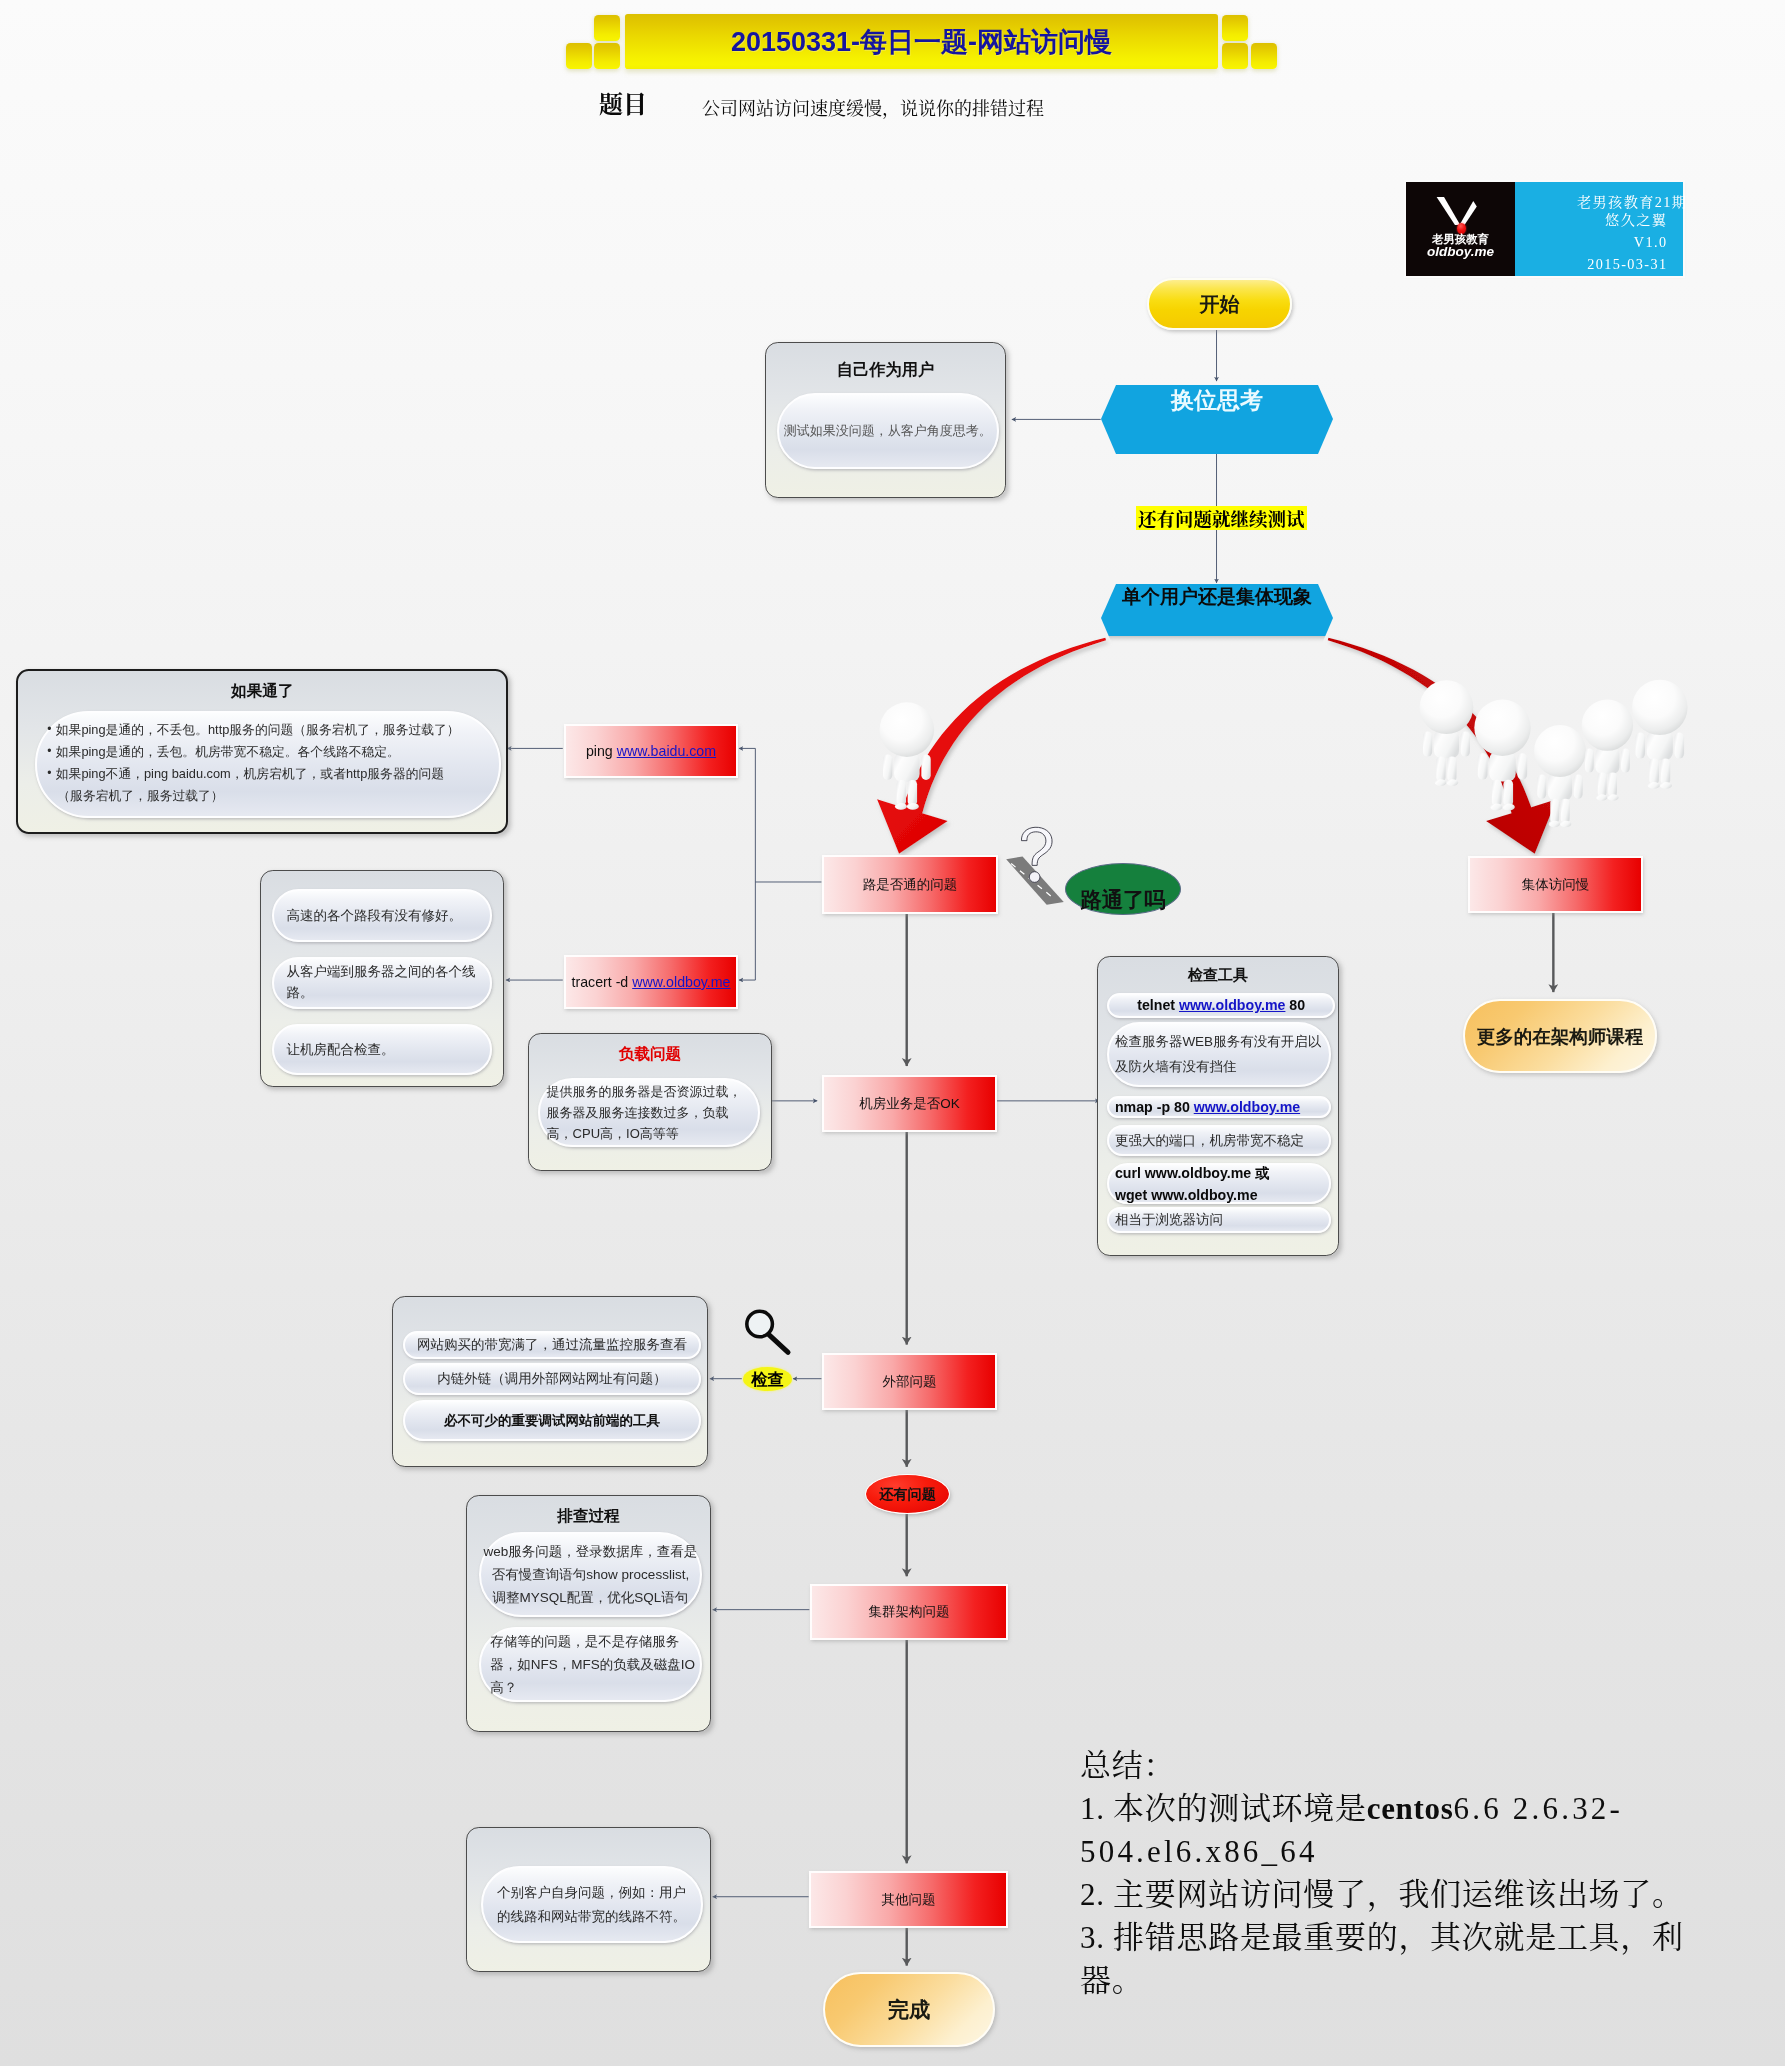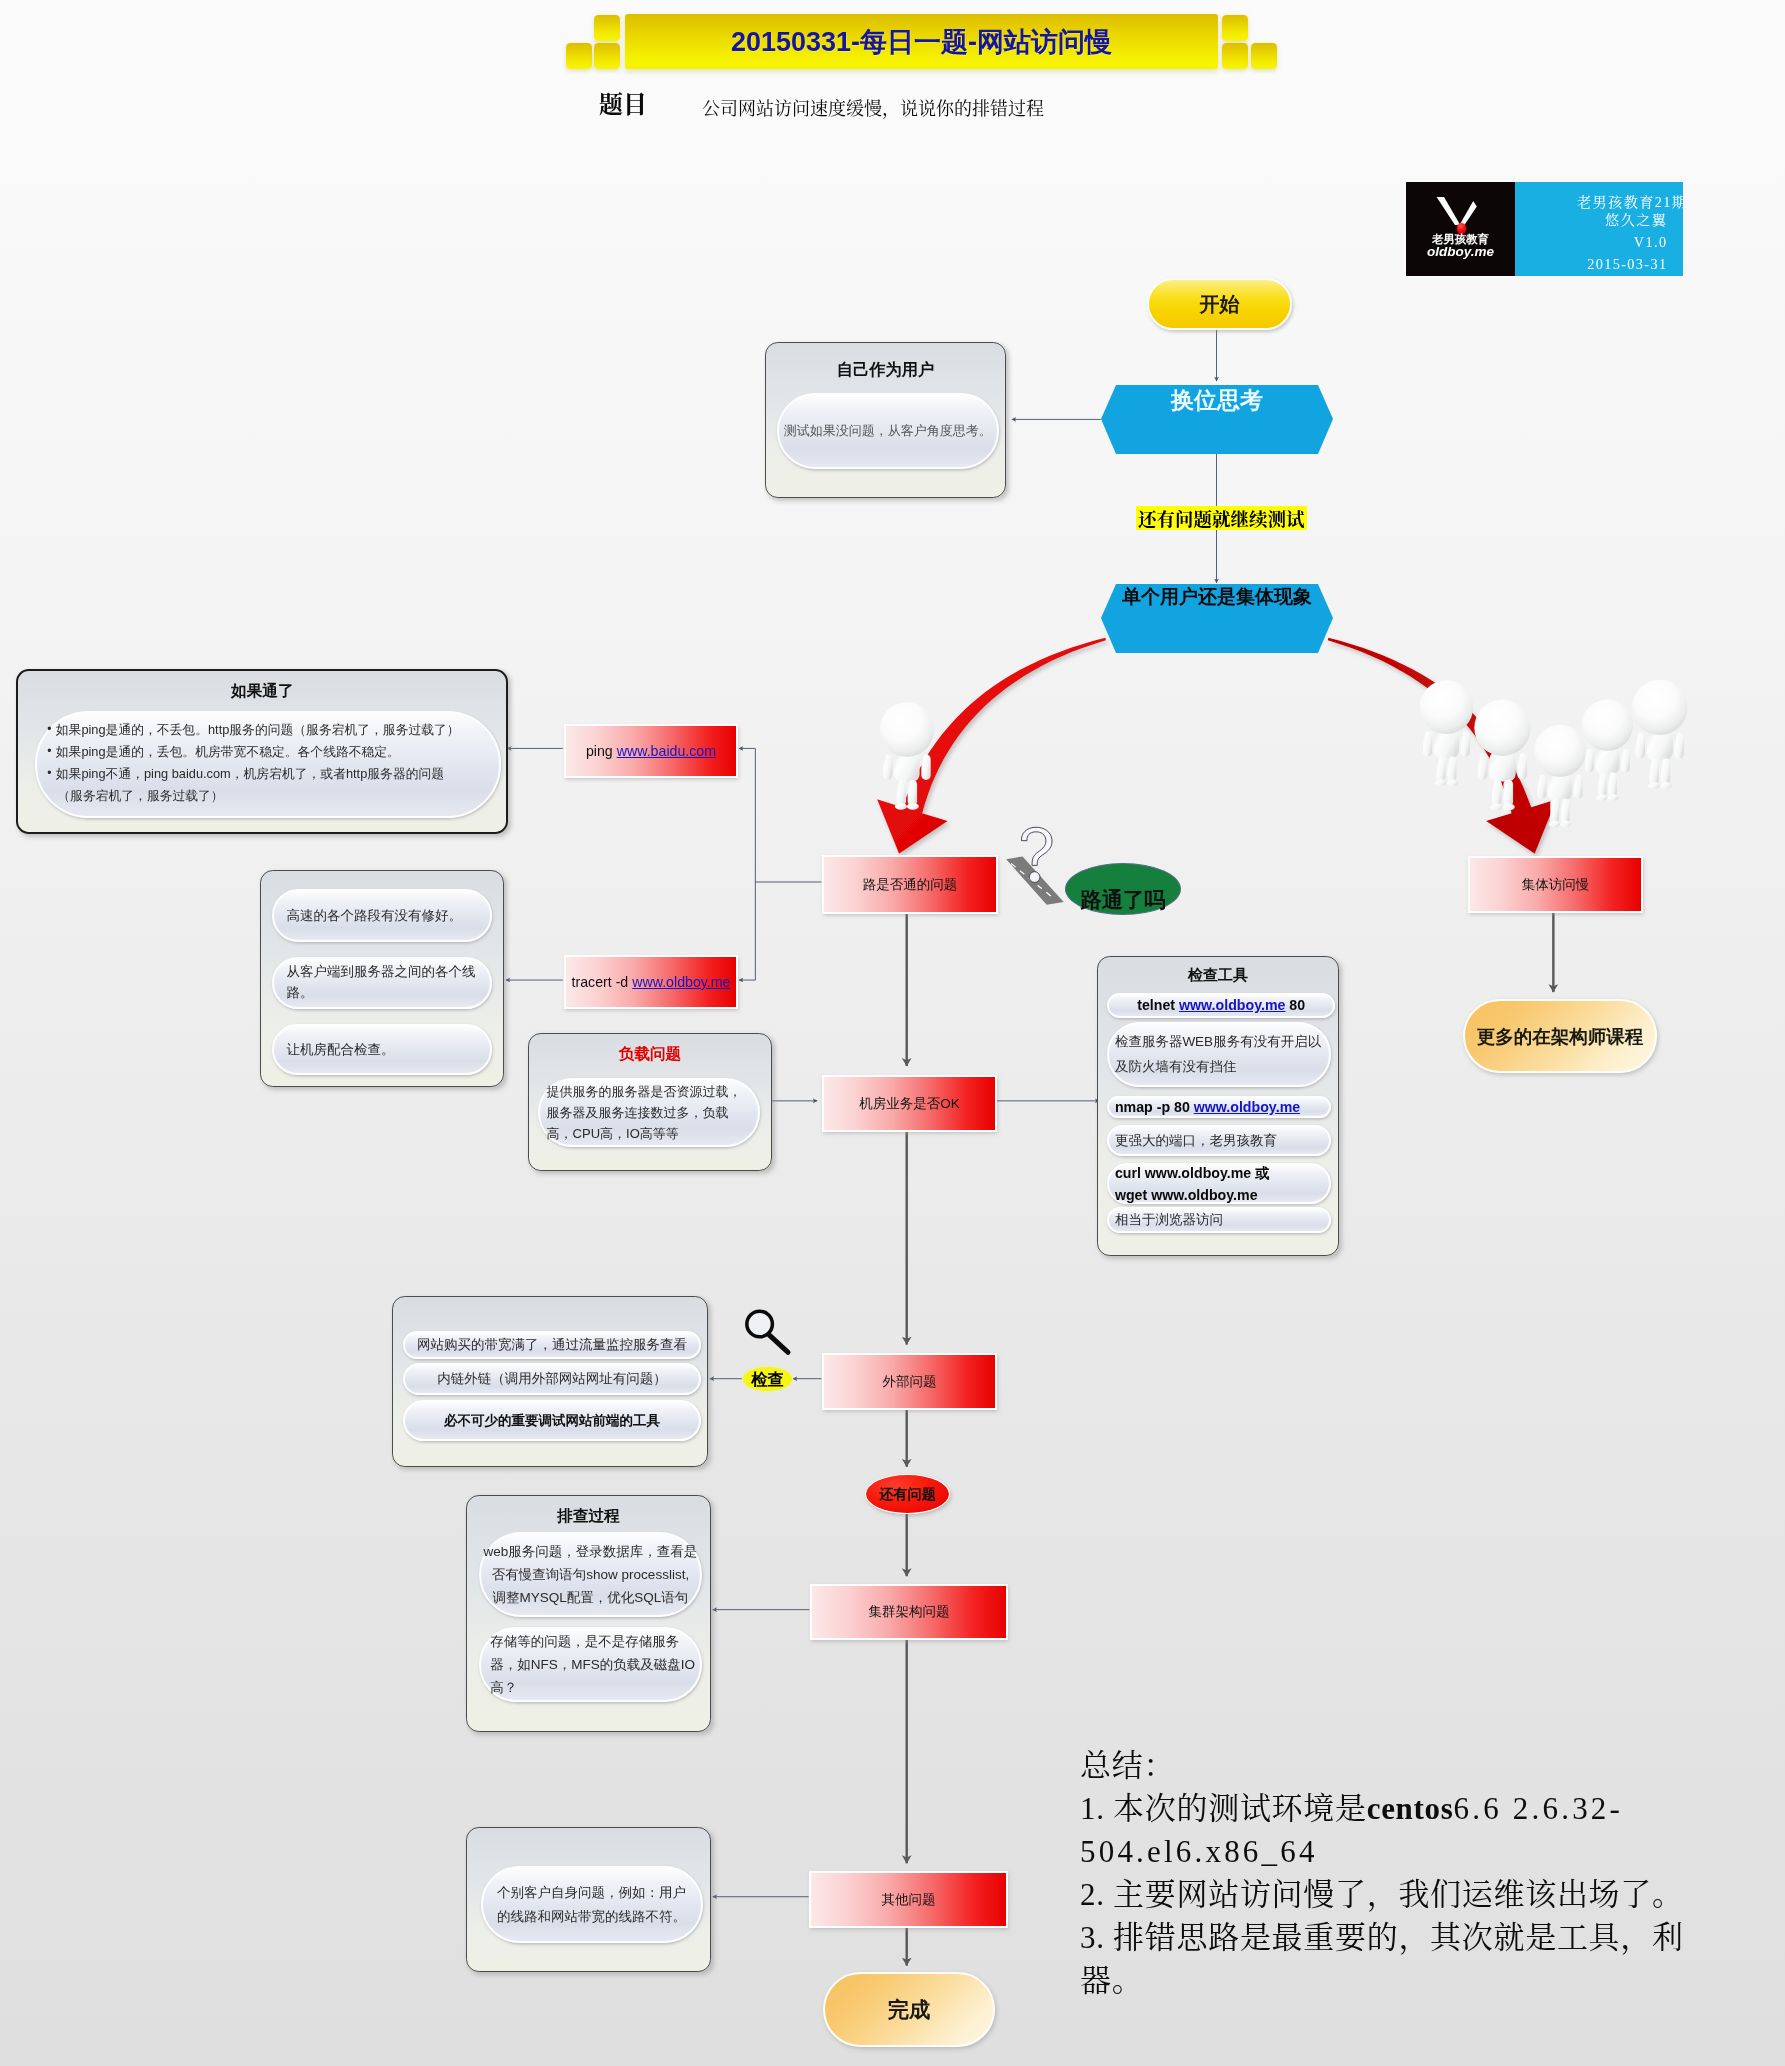--- a/index.html
+++ b/index.html
@@ -270,21 +270,21 @@
   <div class="abs subpill" style="left:10.7px;top:50px;width:222px;height:76px;padding:0 0 0 5px;box-sizing:border-box;font-size:13px;color:#555;">
     <span>测试如果没问题，从客户角度思考。</span>
   </div>
 </div>
 
 <div class="abs yellow-hl" style="left:1136px;top:506px;height:24px;font-size:18.5px;font-family:'Liberation Serif','Noto Serif CJK SC',serif;display:flex;align-items:center;justify-content:center;box-sizing:border-box;white-space:nowrap;padding:0 2.1px;">
   <span>还有问题就继续测试</span>
 </div>
 
 <div class="abs" style="left:1101px;top:584px;width:232px;height:69px;">
-  <div class="abs hexa" style="left:0;top:0;width:232px;height:69px;font-size:19px;color:#0b0b0b;
+  <div class="abs hexa" style="left:0;top:0;width:232px;height:52px;font-size:19px;color:#0b0b0b;
        clip-path:polygon(15px 0,217px 0,232px 34px,217px 69px,15px 69px,0 34px);">
     <span>单个用户还是集体现象</span>
   </div>
 </div>
 
 <div class="abs redbox" style="left:822px;top:855px;width:172px;height:55px;font-size:13.5px;">
   <span>路是否通的问题</span>
 </div>
 
 <div class="abs redbox" style="left:1468px;top:856px;width:171px;height:53px;font-size:13.5px;">
@@ -361,21 +361,21 @@
   <div class="abs subpill" style="left:9.2px;top:36px;width:224px;height:20.6px;justify-content:center;font-size:14.2px;font-weight:bold;color:#0a0a0a;">
     <span><span>telnet </span><span class="link">www.oldboy.me</span><span> 80</span></span>
   </div>
   <div class="abs subpill" style="left:9.2px;top:65px;width:224px;height:65px;padding:0 2.1px 0 5.7px;box-sizing:border-box;font-size:13.5px;line-height:1.78;">
       <span>检查服务器WEB服务有没有开启以及防火墙有没有挡住</span>
     </div>
   <div class="abs subpill" style="left:9.2px;top:139px;width:224px;height:22px;padding:0 5.7px;box-sizing:border-box;font-size:14.2px;font-weight:bold;color:#0a0a0a;">
     <span><span>nmap -p 80 </span><span class="link">www.oldboy.me</span></span>
   </div>
   <div class="abs subpill" style="left:9.2px;top:168px;width:224px;height:31px;padding:0 5.7px;box-sizing:border-box;font-size:13.5px;">
-      <span>更强大的端口，老男孩教育</span>
+      <span>更强大的端口，机房带宽不稳定</span>
     </div>
   <div class="abs subpill" style="left:9.2px;top:206px;width:224px;height:41px;padding:0 5.7px;box-sizing:border-box;font-size:14.2px;font-weight:bold;color:#0a0a0a;white-space:pre-line;line-height:1.55;"><span>curl www.oldboy.me 或
 wget www.oldboy.me</span></div>
   <div class="abs subpill" style="left:9.2px;top:250px;width:224px;height:26px;padding:0 5.7px;box-sizing:border-box;font-size:13.5px;">
       <span>相当于浏览器访问</span>
     </div>
 </div>
 
 <div class="abs panel" style="left:392px;top:1296px;width:314px;height:169px;">
   <div class="abs subpill" style="left:10px;top:34px;width:294px;height:23.5px;justify-content:center;font-size:13.5px;">

